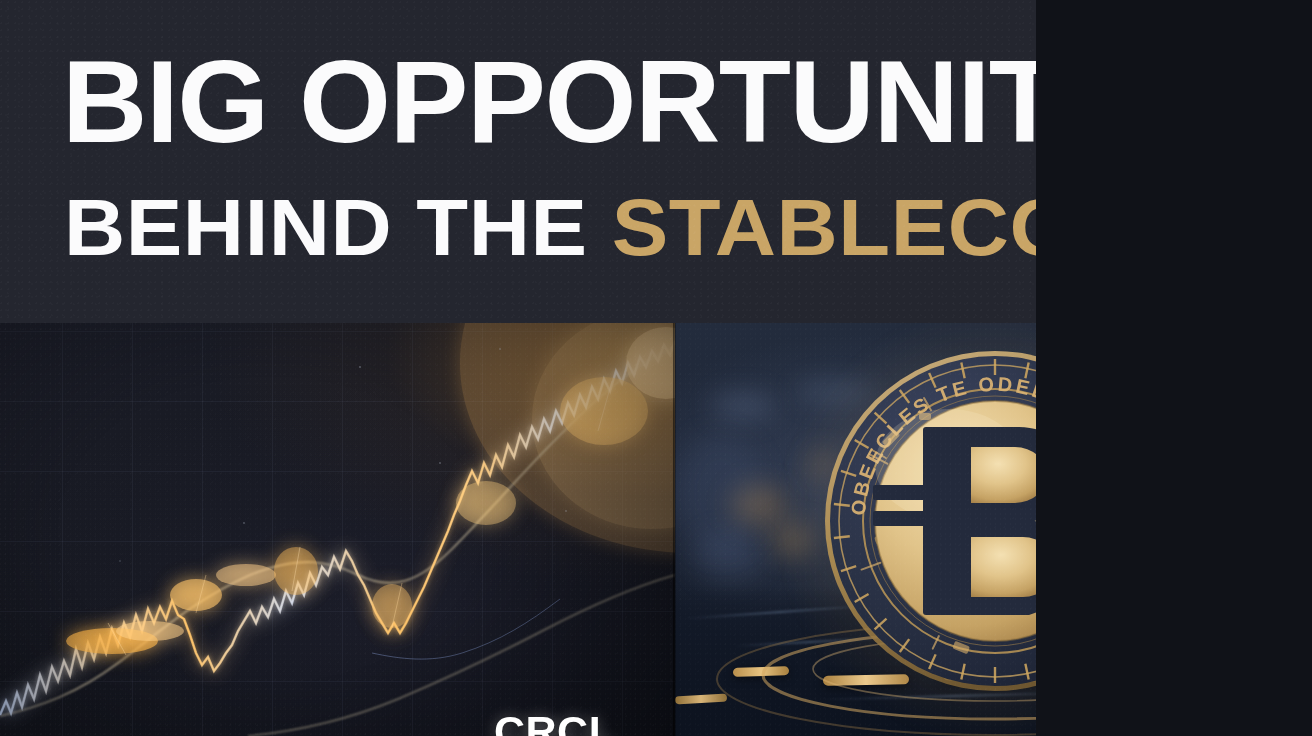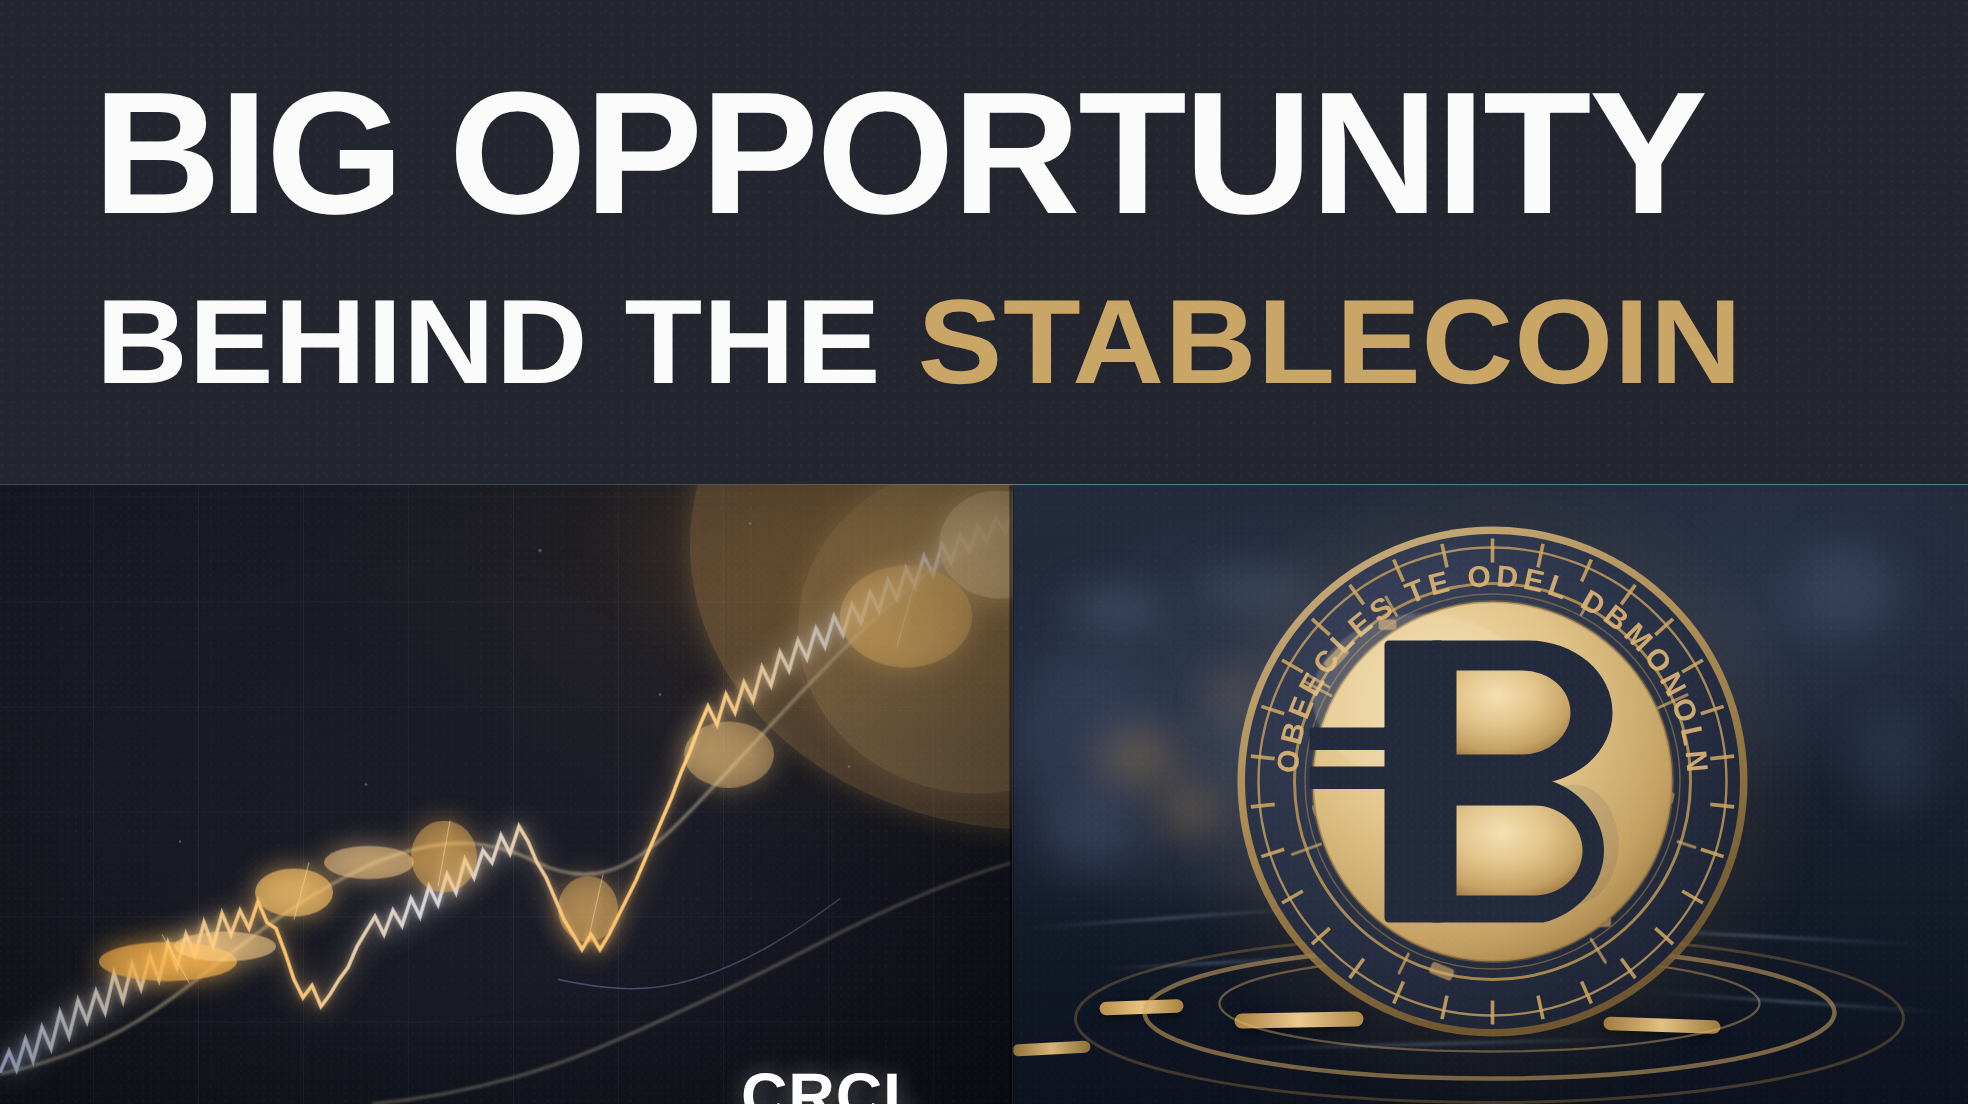--- a/index.html
+++ b/index.html
@@ -1,23 +1,23 @@
 <!DOCTYPE html>
 <html><head>
 <meta charset="utf-8">
 <title>Big Opportunity Behind The Stablecoin</title>
 <style>
   html,body{margin:0;padding:0;background:#101218;}
   *{box-sizing:border-box;}
   .canvas{
     position:relative;
-    width:1312px;height:736px;
+    width:1036px;height:736px;
     overflow:hidden;
     font-family:"Liberation Sans", sans-serif;
-    background:#7dd3fc;
+    background:#a21caf;
   }
 
   
   .header{
     position:absolute;left:0;top:0;width:1312px;height:323px;
     background:#24262f;
     overflow:hidden;
   }
   .header:after{ 
     content:"";position:absolute;inset:0;

